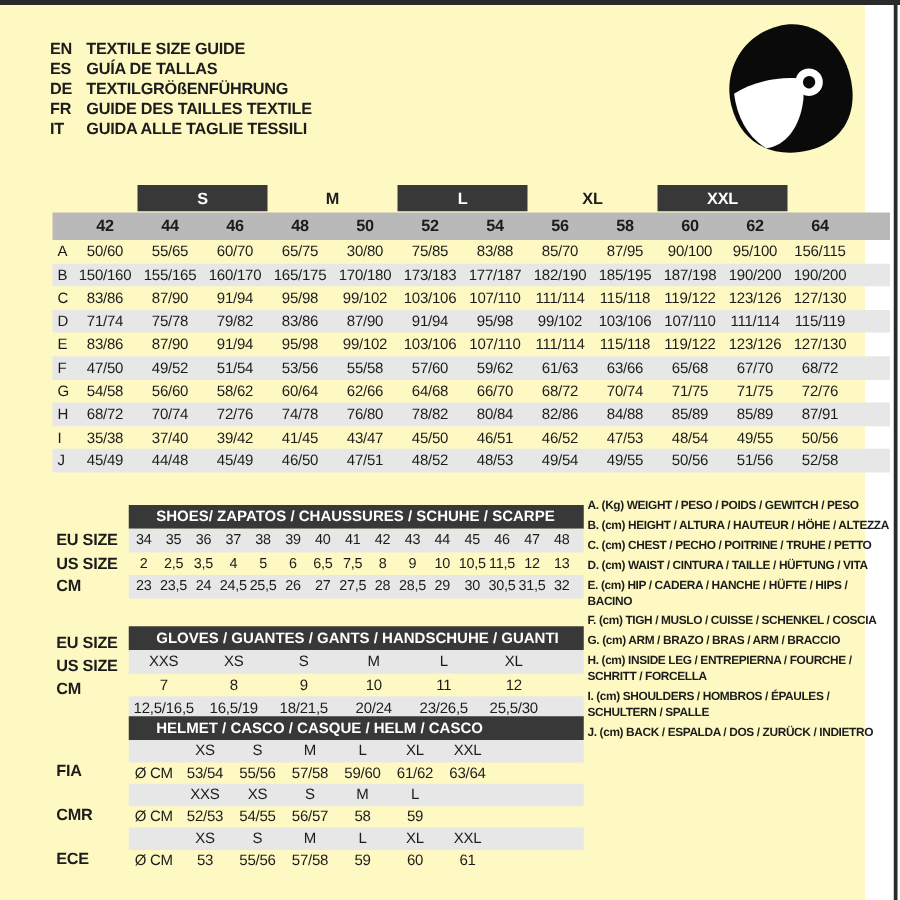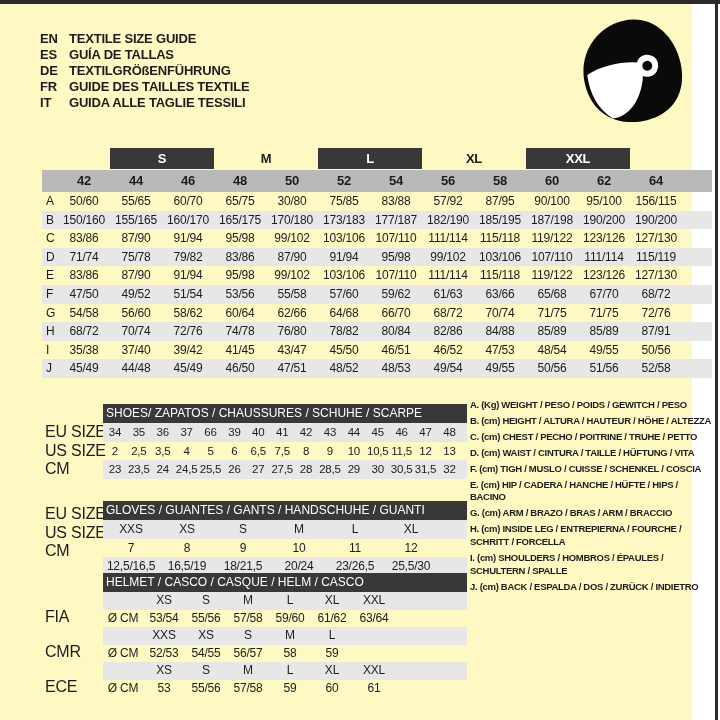--- a/index.html
+++ b/index.html
@@ -26,29 +26,29 @@
   .group-box.box{background:var(--dark);color:#fff;}
   .band-row{height:22px;line-height:22px;background:var(--band);font-size:13px;font-weight:700;}
   .band-row div{text-align:center;}
   .data-row{height:18.6px;line-height:18.6px;font-size:12px;}
   .data-row.stripe{background:var(--stripe);}
   .data-row .letter{text-align:left;padding-left:4px;}
   .data-row div{text-align:center;white-space:nowrap;}
 
   
   .section-title{height:19px;line-height:19px;background:var(--dark);color:#fff;
-     font-size:12px;font-weight:400;padding-left:3px;letter-spacing:0;}
+     font-size:12px;font-weight:700;padding-left:22px;letter-spacing:0;}
   .sec-table{position:absolute;width:364px;}
   .sec-row{display:grid;height:18.5px;line-height:18.5px;font-size:11.5px;}
   .sec-row.shaded{background:var(--stripe);}
   .sec-row div{text-align:center;white-space:nowrap;}
   .shoes-row{grid-template-columns:repeat(15,23.9px) 1fr;}
   .gloves-row{grid-template-columns:repeat(6,56px) 1fr;font-size:12px;}
   .helmet-row{grid-template-columns:40px repeat(6,42px) 1fr;font-size:12px;height:17.5px;line-height:17.5px;}
-  .side-labels{position:absolute;left:45px;font-size:16px;font-weight:400;}
+  .side-labels{position:absolute;left:45px;font-size:13px;font-weight:700;}
   .side-labels div{height:18.5px;line-height:18.5px;}
   .side-labels.hl div{height:17.5px;line-height:17.5px;}
 
   
   .legend{position:absolute;left:470px;top:399px;width:244px;}
   .legend-item{font-size:9.5px;font-weight:700;line-height:12.9px;margin-bottom:3px;letter-spacing:-0.3px;}
 </style>
 </head>
 <body>
 
@@ -114,21 +114,21 @@
       </div>
       <div class="grid-row data-row">
         <div class="letter">A</div>
         <div>50/60</div>
         <div>55/65</div>
         <div>60/70</div>
         <div>65/75</div>
         <div>30/80</div>
         <div>75/85</div>
         <div>83/88</div>
-        <div>57/92</div>
+        <div>85/70</div>
         <div>87/95</div>
         <div>90/100</div>
         <div>95/100</div>
         <div>156/115</div>
         <div></div>
       </div>
       <div class="grid-row data-row stripe">
         <div class="letter">B</div>
         <div>150/160</div>
         <div>155/165</div>
@@ -279,21 +279,21 @@
       <div>US SIZE</div>
       <div>CM</div>
     </div>
   <div class="sec-table" id="shoesTable" style="left:103px;top:404px;">
       <div class="section-title">SHOES/ ZAPATOS / CHAUSSURES / SCHUHE / SCARPE</div>
       <div class="sec-row shoes-row shaded">
         <div>34</div>
         <div>35</div>
         <div>36</div>
         <div>37</div>
-        <div>66</div>
+        <div>38</div>
         <div>39</div>
         <div>40</div>
         <div>41</div>
         <div>42</div>
         <div>43</div>
         <div>44</div>
         <div>45</div>
         <div>46</div>
         <div>47</div>
         <div>48</div>
@@ -443,20 +443,20 @@
         <div>61</div>
         <div></div>
       </div>
     </div>
 
   <div class="legend" id="legend">
       <div class="legend-item">A. (Kg) WEIGHT / PESO / POIDS / GEWITCH / PESO</div>
       <div class="legend-item">B. (cm) HEIGHT / ALTURA / HAUTEUR / HÖHE / ALTEZZA</div>
       <div class="legend-item">C. (cm) CHEST / PECHO / POITRINE / TRUHE / PETTO</div>
       <div class="legend-item">D. (cm) WAIST / CINTURA / TAILLE / HÜFTUNG / VITA</div>
+      <div class="legend-item">E. (cm) HIP / CADERA / HANCHE / HÜFTE / HIPS / BACINO</div>
       <div class="legend-item">F. (cm) TIGH / MUSLO / CUISSE / SCHENKEL / COSCIA</div>
-      <div class="legend-item">E. (cm) HIP / CADERA / HANCHE / HÜFTE / HIPS / BACINO</div>
       <div class="legend-item">G. (cm) ARM / BRAZO / BRAS / ARM / BRACCIO</div>
       <div class="legend-item">H. (cm) INSIDE LEG / ENTREPIERNA / FOURCHE / SCHRITT / FORCELLA</div>
       <div class="legend-item">I. (cm) SHOULDERS / HOMBROS / ÉPAULES / SCHULTERN / SPALLE</div>
       <div class="legend-item">J. (cm) BACK / ESPALDA / DOS / ZURÜCK / INDIETRO</div>
     </div>
 </div>
 
 </body></html>

